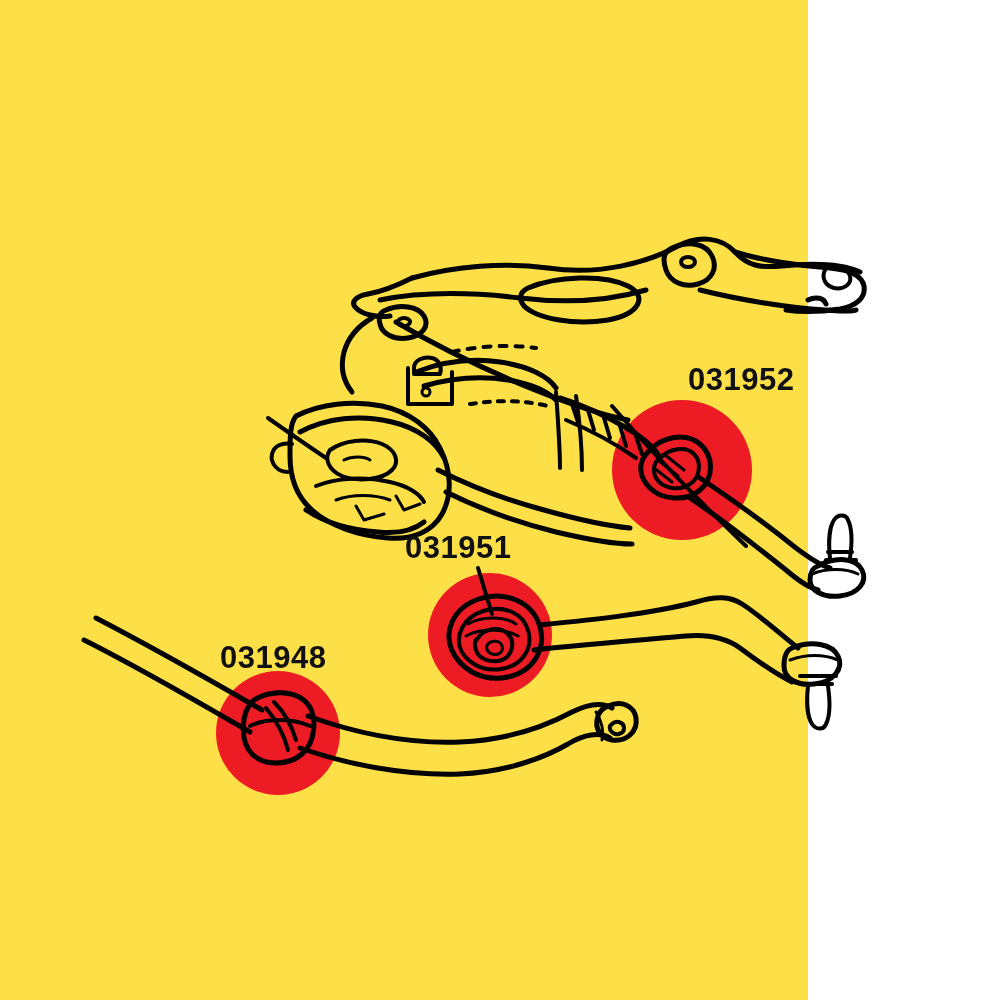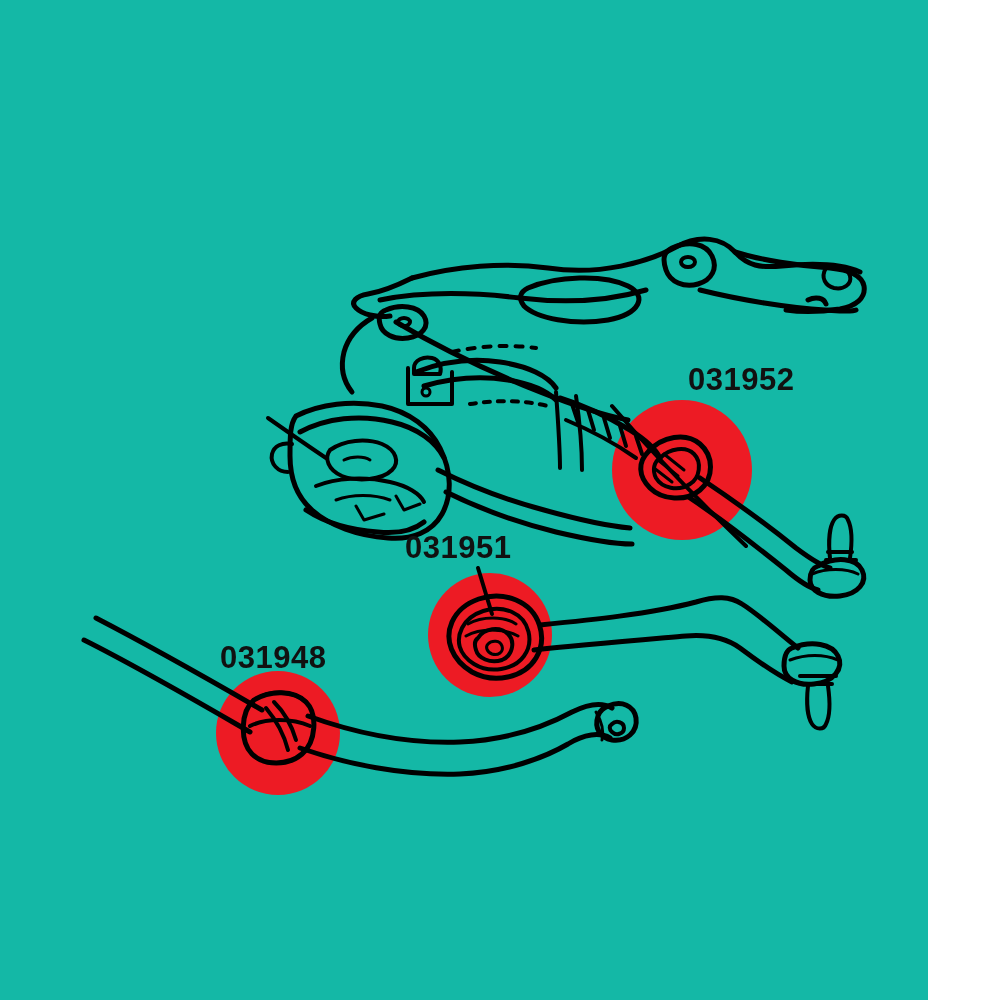--- a/index.html
+++ b/index.html
@@ -7,22 +7,22 @@
   body{
     width:1000px;height:1000px;
     background:#ffffff;
     font-family:"Liberation Sans", sans-serif;
     overflow:hidden;
     position:relative;
   }
   #diagram-root{
     position:absolute;
     left:0;top:0;
-    width:928px;height:1000px;
-    background:#14b8a6;
+    width:808px;height:1000px;
+    background:#fde047;
   }
   svg#parts-svg{
     position:absolute;
     left:0;top:0;
     width:1000px;
     height:1000px;
     display:block;
   }
   .part-label{
     font-family:"Liberation Sans", sans-serif;

